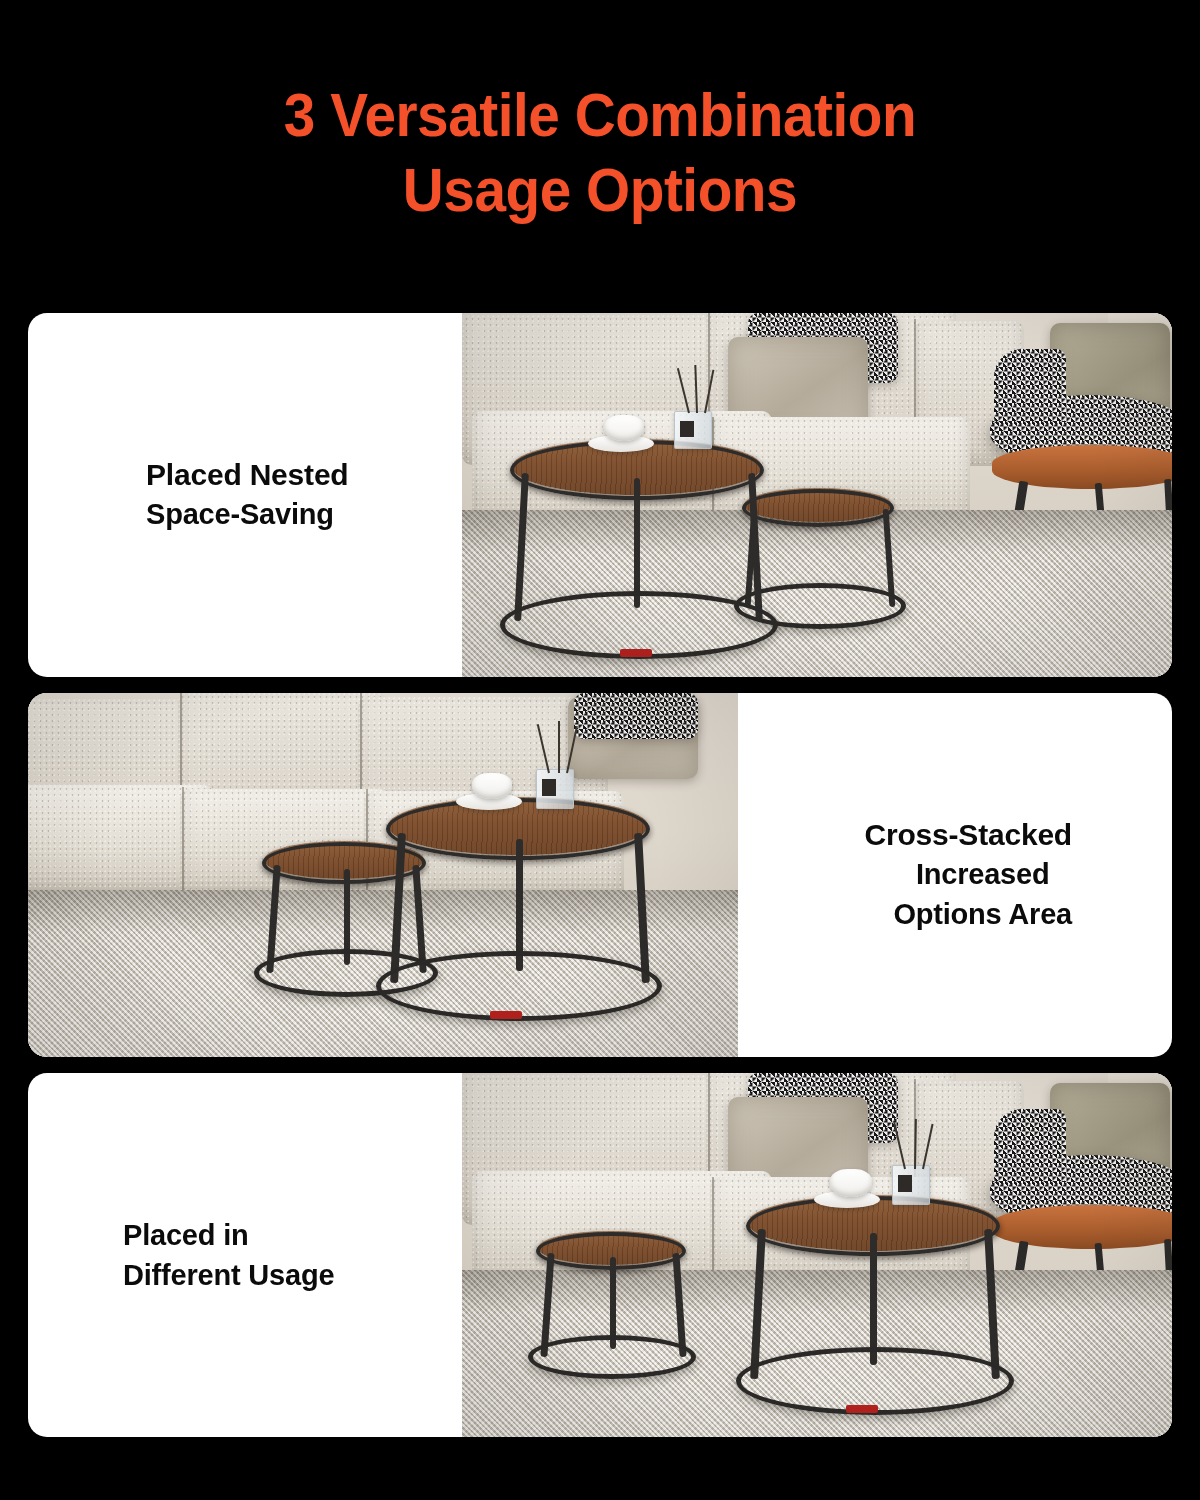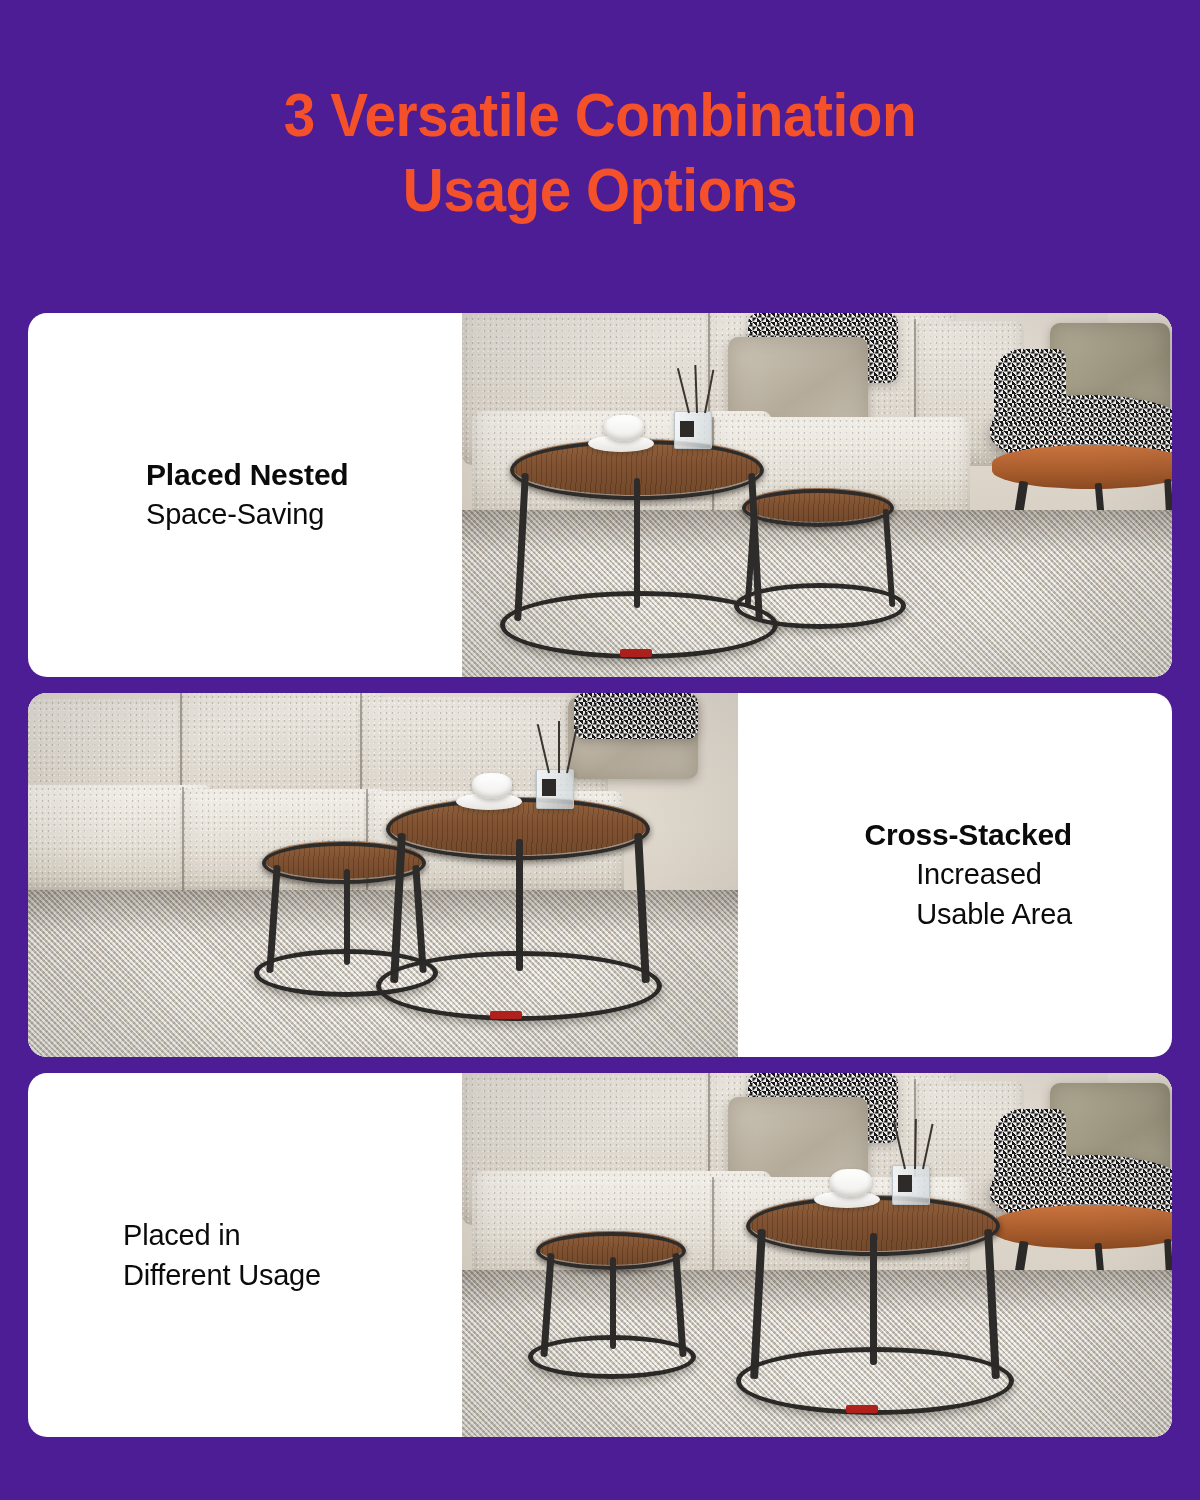--- a/index.html
+++ b/index.html
@@ -3,21 +3,21 @@
 <meta charset="utf-8">
 <style>
   * { margin:0; padding:0; box-sizing:border-box; }
   html,body{
     width:1200px; height:1500px;
     background:#f7f7f7;
     font-family:"Liberation Sans","DejaVu Sans",sans-serif;
     -webkit-font-smoothing:antialiased;
     overflow:hidden;
   }
-  .page{ position:relative; width:1200px; height:1500px; background:#4c1d95; }
+  .page{ position:relative; width:1200px; height:1500px; background:#000000; }
 
   
   .headline{
     position:absolute; left:0; top:78px; width:1200px;
     text-align:center;
     color:#f4502a;
     font-weight:700;
     font-size:61px;
     line-height:75px;
     letter-spacing:-0.5px;
@@ -39,28 +39,28 @@
 
   .txt-pane{
     position:absolute; top:0; height:100%;
     display:flex; flex-direction:column; justify-content:center;
     color:#0b0b0b;
   }
   
   .card-1 .txt-pane{ left:0; width:434px; padding:0 0 0 118px; align-items:flex-start; text-align:left; }
   .card-1 .photo{ left:434px; width:710px; }
   
-  .card-2 .txt-pane{ left:710px; width:434px; padding:0 100px 0 0; align-items:flex-end; text-align:left; }
+  .card-2 .txt-pane{ left:710px; width:434px; padding:0 100px 0 0; align-items:flex-end; text-align:center; }
   .card-2 .photo{ left:0; width:710px; }
   
   .card-3 .txt-pane{ left:0; width:434px; padding:0 0 0 95px; align-items:flex-start; text-align:left; }
   .card-3 .photo{ left:434px; width:710px; }
 
   .t-title{ font-size:30px; font-weight:700; line-height:38px; letter-spacing:-0.2px; }
-  .t-sub{ font-size:29px; font-weight:400; line-height:40px; letter-spacing:-0.2px; white-space:pre-line; }
+  .t-sub{ font-size:29px; font-weight:700; line-height:40px; letter-spacing:-0.2px; white-space:pre-line; }
 
   
   .photo{ position:absolute; top:0; height:100%; overflow:hidden; background:#d9d3ca; }
   .scene{ position:absolute; inset:0; }
 
   
   .wall{ position:absolute; left:0; top:0; width:100%; height:62%;
         background:linear-gradient(180deg,#e3dcd2 0%,#ded7cc 60%,#d7cfc3 100%); }
   .wall-panel{ position:absolute; right:0; top:0; width:9%; height:40%;
         background:linear-gradient(180deg,#e8e2d8,#ddd5c9); }
@@ -299,21 +299,21 @@
           <div class="stick" style="left:520px;top:30px;height:50px;transform:rotate(-13deg);"></div>
           <div class="stick" style="left:530px;top:28px;height:52px;transform:rotate(0deg);"></div>
           <div class="stick" style="left:538px;top:32px;height:48px;transform:rotate(12deg);"></div>
         </div>
         <div class="vignette"></div>
       </div>
     </div>
     <div class="txt-pane">
       <div class="t-title">Cross-Stacked</div>
       <div class="t-sub">Increased
-Usable Area</div>
+Options Area</div>
     </div>
   </div>
 
   <div class="card card-3">
     <div class="txt-pane">
       <div class="t-sub">Placed in
 Different Usage</div>
     </div>
     <div class="photo">
       <div class="scene">

